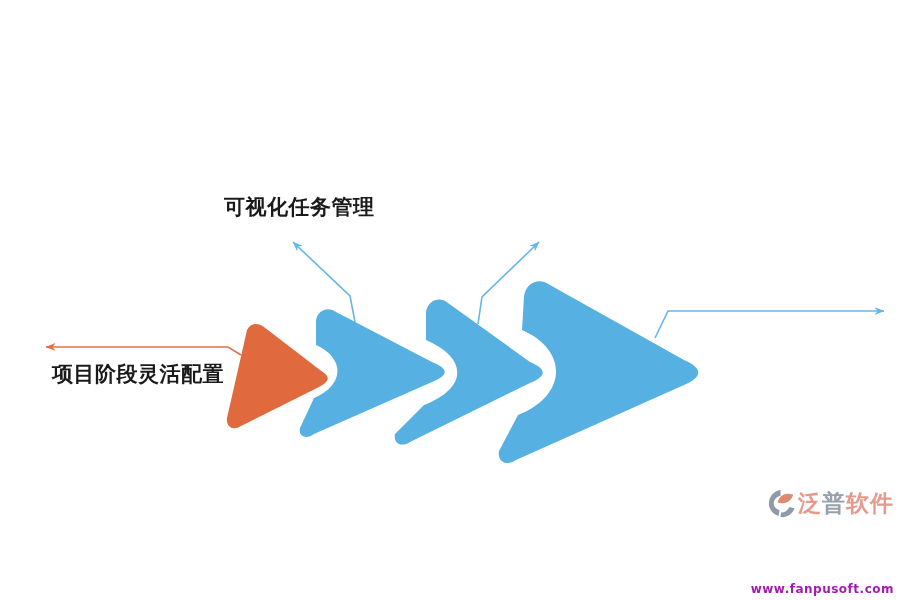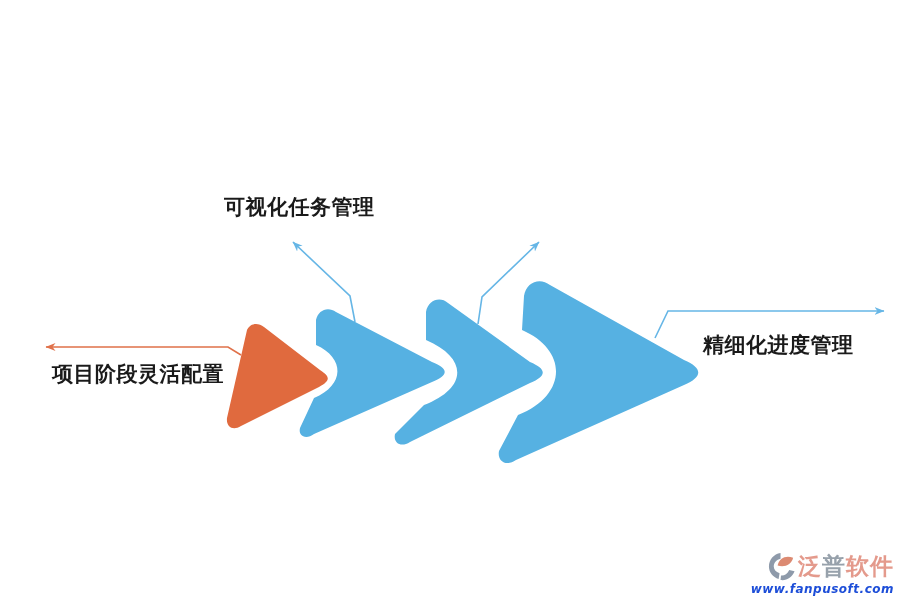--- a/index.html
+++ b/index.html
@@ -30,43 +30,43 @@
   #label-stage-3 { left: 478px; top: 198px; }
   #label-stage-4 { left: 703px; top: 334px; }
 
   .watermark {
     position: absolute;
     right: 6px;
     bottom: 4px;
     display: flex;
     flex-direction: column;
     align-items: flex-end;
+    gap: 48px;
   }
   .brand-row {
     display: flex;
     align-items: center;
     gap: 2px;
   }
   .brand-text {
     font-size: 23px;
     font-weight: bold;
     line-height: 1.2;
     letter-spacing: 1px;
     white-space: nowrap;
   }
   .brand-salmon { color: #E49A8C; }
   .brand-gray   { color: #97A1AB; }
   .watermark-url {
     font-size: 12px;
     font-weight: bold;
-    color: #1d4ed8;
+    color: #a21caf;
     letter-spacing: 0.5px;
-    margin-top: 0px;
+    margin-top: 15px;
     white-space: nowrap;
-    font-style: italic;
   }
 </style>
 </head>
 <body>
 
 <div class="canvas">
 
   <svg class="shapes-svg" viewBox="0 0 900 600" aria-hidden="true">
     <defs>
       <marker id="arrow-orange" viewBox="0 0 11 9" refX="9.5" refY="4.5" markerWidth="11" markerHeight="9" markerUnits="userSpaceOnUse" orient="auto">
@@ -122,21 +122,20 @@
              L 518 415
              C 568 395, 568 350, 522 330
              Z" fill="#56B1E2"></path>
   </svg>
 
   <div class="diagram-label" id="label-stage-1">项目阶段灵活配置</div>
 
   <div class="diagram-label" id="label-stage-2">可视化任务管理</div>
 
 
-  <div class="diagram-label" id="label-stage-4">精细化进度管理</div>
 
   <div class="watermark">
     <div class="brand-row">
       <svg width="29" height="31" viewBox="0 0 30 32" aria-hidden="true">
         <path d="M14 2 C7 3 2 9 2 16 C2 22 6 27 12 29 L13 23 C9 21.5 7 19 7 16 C7 12 10 9 14 8 Z" fill="#8E9AAA"></path>
         <path d="M11 15 C12.5 7 20 4 27 7 C25.5 14 18 17.5 11 15 Z" fill="#DC8A72"></path>
         <path d="M14 30 C20 31 26 27.5 28.5 21 L23 19.5 C21 24 17.5 25.8 14.5 25.3 Z" fill="#8E9AAA"></path>
       </svg>
       <div class="brand-text"><span class="brand-salmon">泛</span><span class="brand-gray">普</span><span class="brand-salmon">软件</span></div>
     </div>

